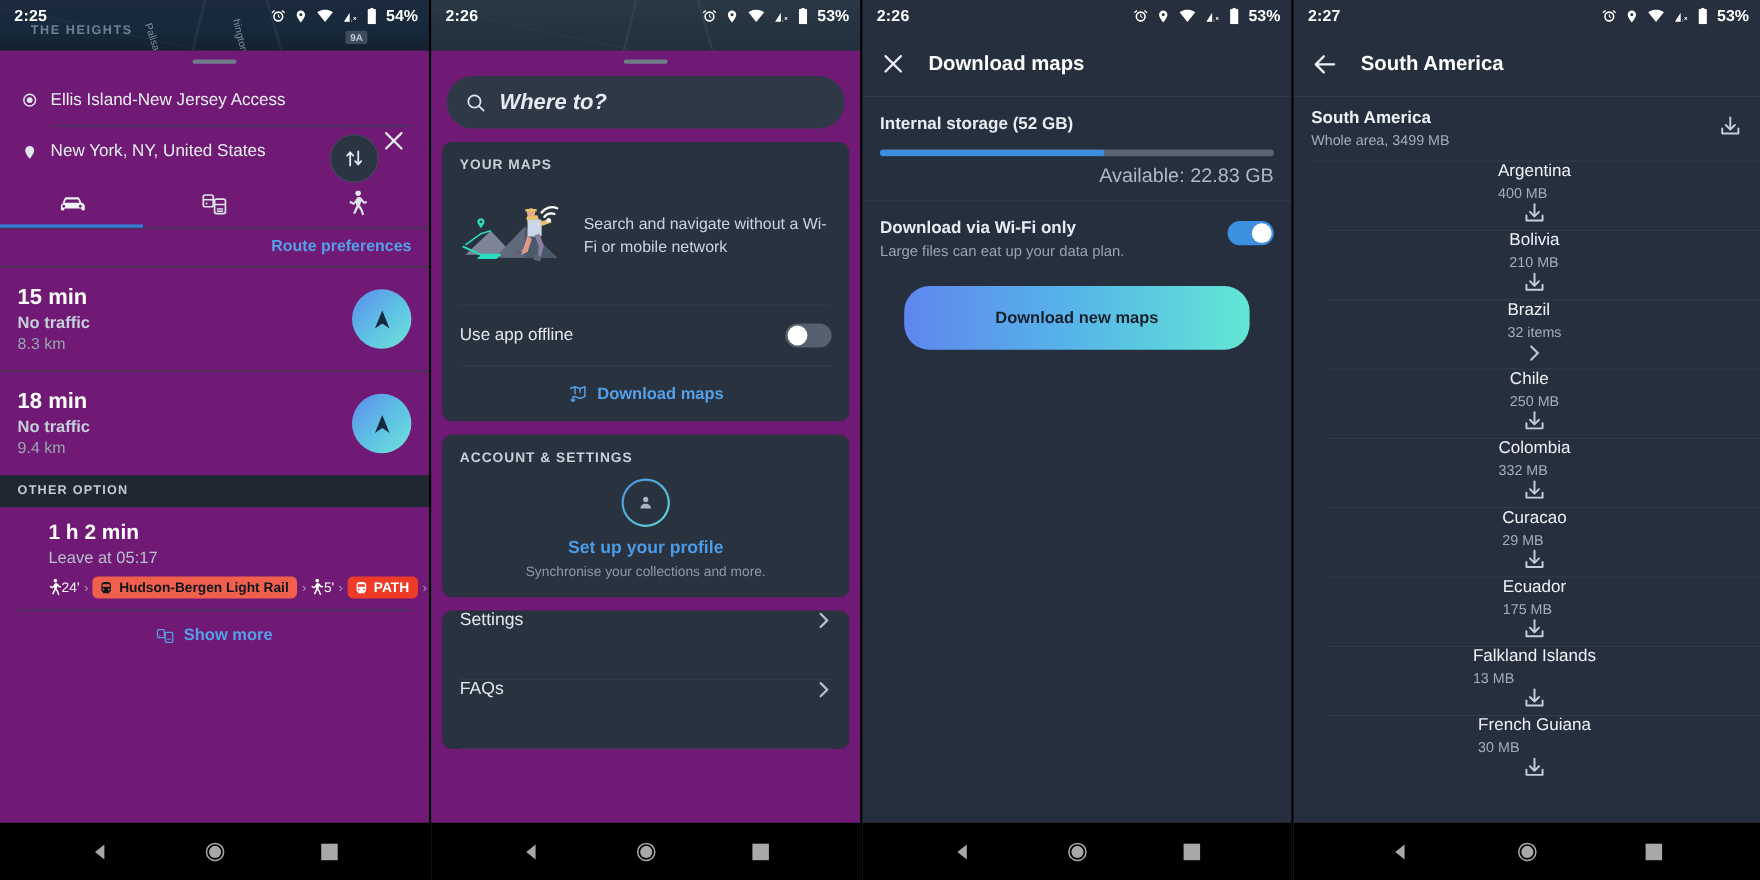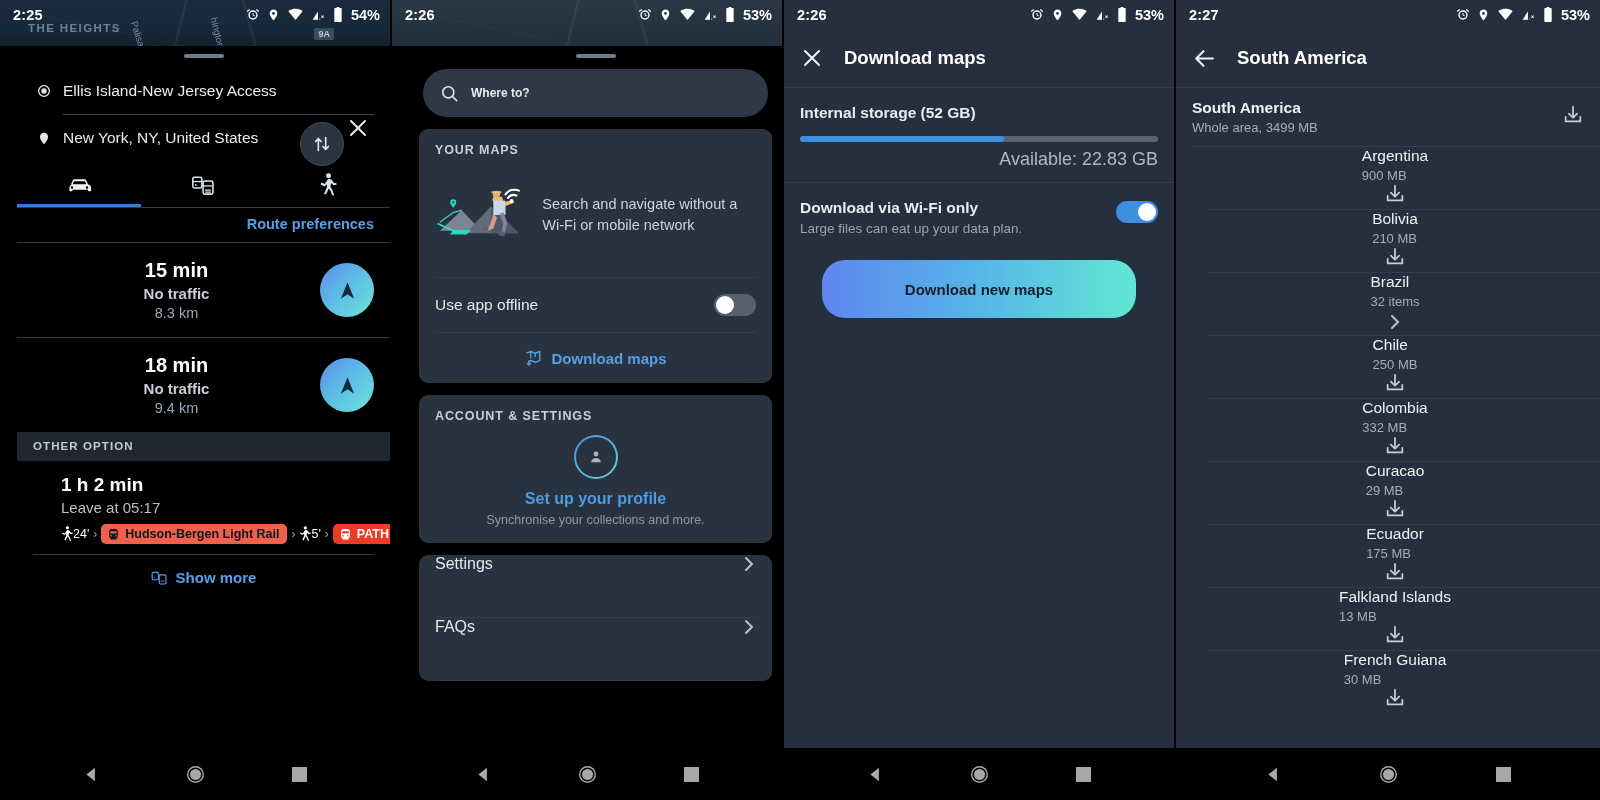--- a/index.html
+++ b/index.html
@@ -28,21 +28,21 @@
       linear-gradient(74deg, transparent 63%, rgba(120,150,175,.13) 63.4%, transparent 64%),
       linear-gradient(12deg, transparent 30%, rgba(120,150,175,.10) 30.5%, transparent 31%); }
   .map-label { position:absolute; color:#6f8295; font-size:11.5px;
     letter-spacing:1.4px; font-weight:bold; }
   .map-chip { position:absolute; background:#3d4c5c; color:#b9c6d2;
     font-size:9px; border-radius:2px; padding:1px 4px; font-weight:bold; }
   .map-rd { position:absolute; color:#7b8da0; font-size:9.5px;
     transform-origin:left center; }
 
   
-  .sheet { position:absolute; left:0; right:0; background:#000000;padding-left:17px; }
+  .sheet { position:absolute; left:0; right:0; background:#701a75; }
   .grabber { width:40px; height:4px; border-radius:2px; background:#707c8c;
     margin:8px auto 0; }
 
   
   .route-head { padding:14px 0 0; }
   .rh-row { display:flex; align-items:center; padding:0 16px; height:38px; }
   .rh-ico { width:22px; flex:0 0 22px; display:flex; justify-content:center; }
   .rh-txt { font-size:15.5px; color:#e8edf3; margin-left:8px; }
   .rh-div { height:1px; background:#3a4554; margin:4px 16px 4px 46px; }
   .swap-btn { position:absolute; right:46px; top:76px; width:44px; height:44px;
@@ -56,21 +56,21 @@
     justify-content:center; }
   .tab-underline { position:absolute; bottom:0; left:0; width:33.33%;
     height:3px; background:#2f7fd6; }
   .tabs-base { height:1px; background:#323c4a; }
 
   .prefs { text-align:right; padding:7px 16px 9px; }
   .prefs span { color:#55a0e8; font-size:14.5px; font-weight:bold; }
   .hr { height:1px; background:#323c4a; }
 
   .rt { display:flex; align-items:center; padding:16px 16px 16px 16px;
-    position:relative; min-height:89px;text-align:center; }
+    position:relative; min-height:89px; }
   .rt-l { flex:1; }
   .rt-time { font-size:20px; font-weight:bold; color:#fff; }
   .rt-traf { font-size:15px; font-weight:bold; color:#c6cfd9; margin-top:3px; }
   .rt-dist { font-size:14.5px; color:#9aa6b4; margin-top:3px; }
   .go { width:54px; height:54px; border-radius:50%;
     background:linear-gradient(135deg,#5c8ded 0%,#5fc3e4 55%,#6fe3d8 100%);
     display:flex; align-items:center; justify-content:center; }
 
   .other-hd { background:#1f2733; padding:8px 16px 9px;
     font-size:11.5px; letter-spacing:1.1px; color:#c2cad4; font-weight:bold; }
@@ -86,22 +86,22 @@
     border-radius:5px; padding:3px 8px 3px 6px; }
   .pill.hard { background:#ee3b28; color:#fff; }
   .showmore { display:flex; align-items:center; justify-content:center;
     gap:8px; padding:14px 0 16px; color:#55a0e8; font-size:15px;
     font-weight:bold; }
 
   
   .searchbar { margin:11px 14px 0; height:48px; border-radius:24px;
     background:#2e3847; display:flex; align-items:center; padding:0 16px;
     border:1px solid #39435230; }
-  .searchbar span { color:#e6ebf1; font-size:12px; font-weight:bold;
-    margin-left:12px; }
+  .searchbar span { color:#e6ebf1; font-size:20px; font-weight:bold;
+    margin-left:12px;font-style:italic; }
   .card { margin:12px 10px 0; background:#29323f; border-radius:9px;
     overflow:hidden; }
   .card-hd { font-size:12.5px; letter-spacing:.9px; color:#c8d0da;
     font-weight:bold; padding:14px 16px 4px; }
   .promo { display:flex; align-items:center; padding:6px 16px 14px; }
   .promo-txt { font-size:14.5px; color:#cbd4de; line-height:1.42;
     margin-left:10px; }
   .row { display:flex; align-items:center; padding:0 16px; height:54px;
     position:relative; }
   .row-lbl { font-size:15.5px; color:#e3e9ef; }
@@ -606,21 +606,21 @@
           <span><svg width="22" height="22" viewBox="0 0 24 24" fill="none" stroke="#c6d0db" stroke-width="1.9" stroke-linecap="round" stroke-linejoin="round">
               <path d="M12 3v11"></path>
               <path d="M7.5 10.5L12 15l4.5-4.5"></path>
               <path d="M4 14v5h16v-5"></path>
             </svg></span>
         </div>
         <div class="li-div root"></div>
         <div class="li child">
           <div class="li-l">
             <div class="li-t">Argentina</div>
-            <div class="li-s">900 MB</div>
+            <div class="li-s">400 MB</div>
           </div>
           <span><svg width="22" height="22" viewBox="0 0 24 24" fill="none" stroke="#c6d0db" stroke-width="1.9" stroke-linecap="round" stroke-linejoin="round">
               <path d="M12 3v11"></path>
               <path d="M7.5 10.5L12 15l4.5-4.5"></path>
               <path d="M4 14v5h16v-5"></path>
             </svg></span>
         </div>
         <div class="li-div"></div>
         <div class="li child">
           <div class="li-l">

